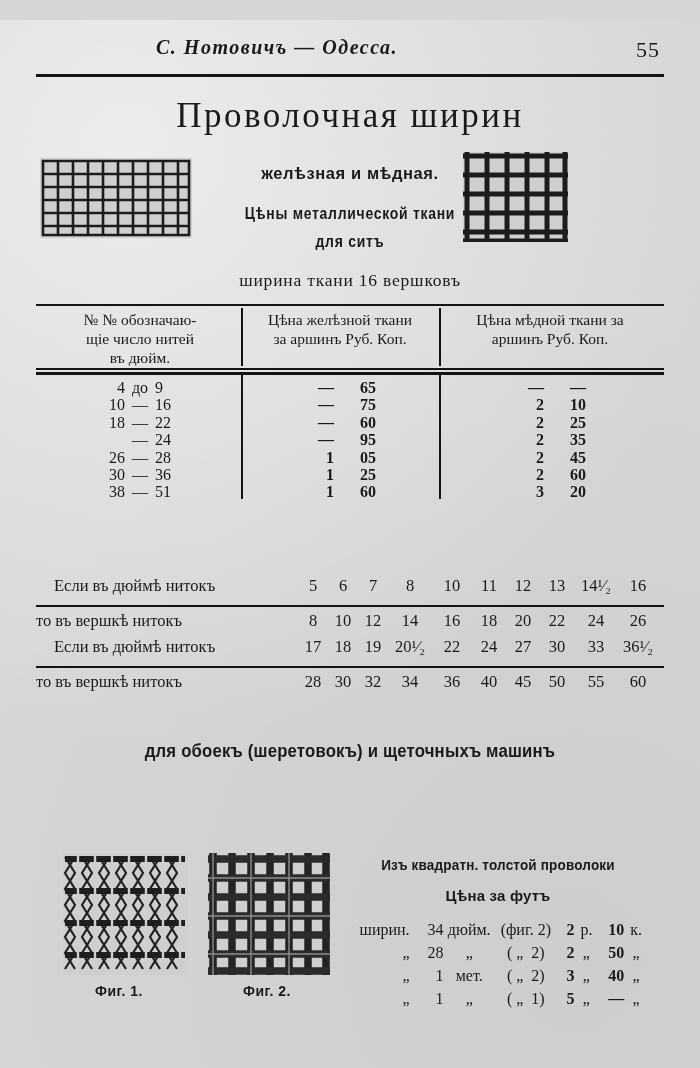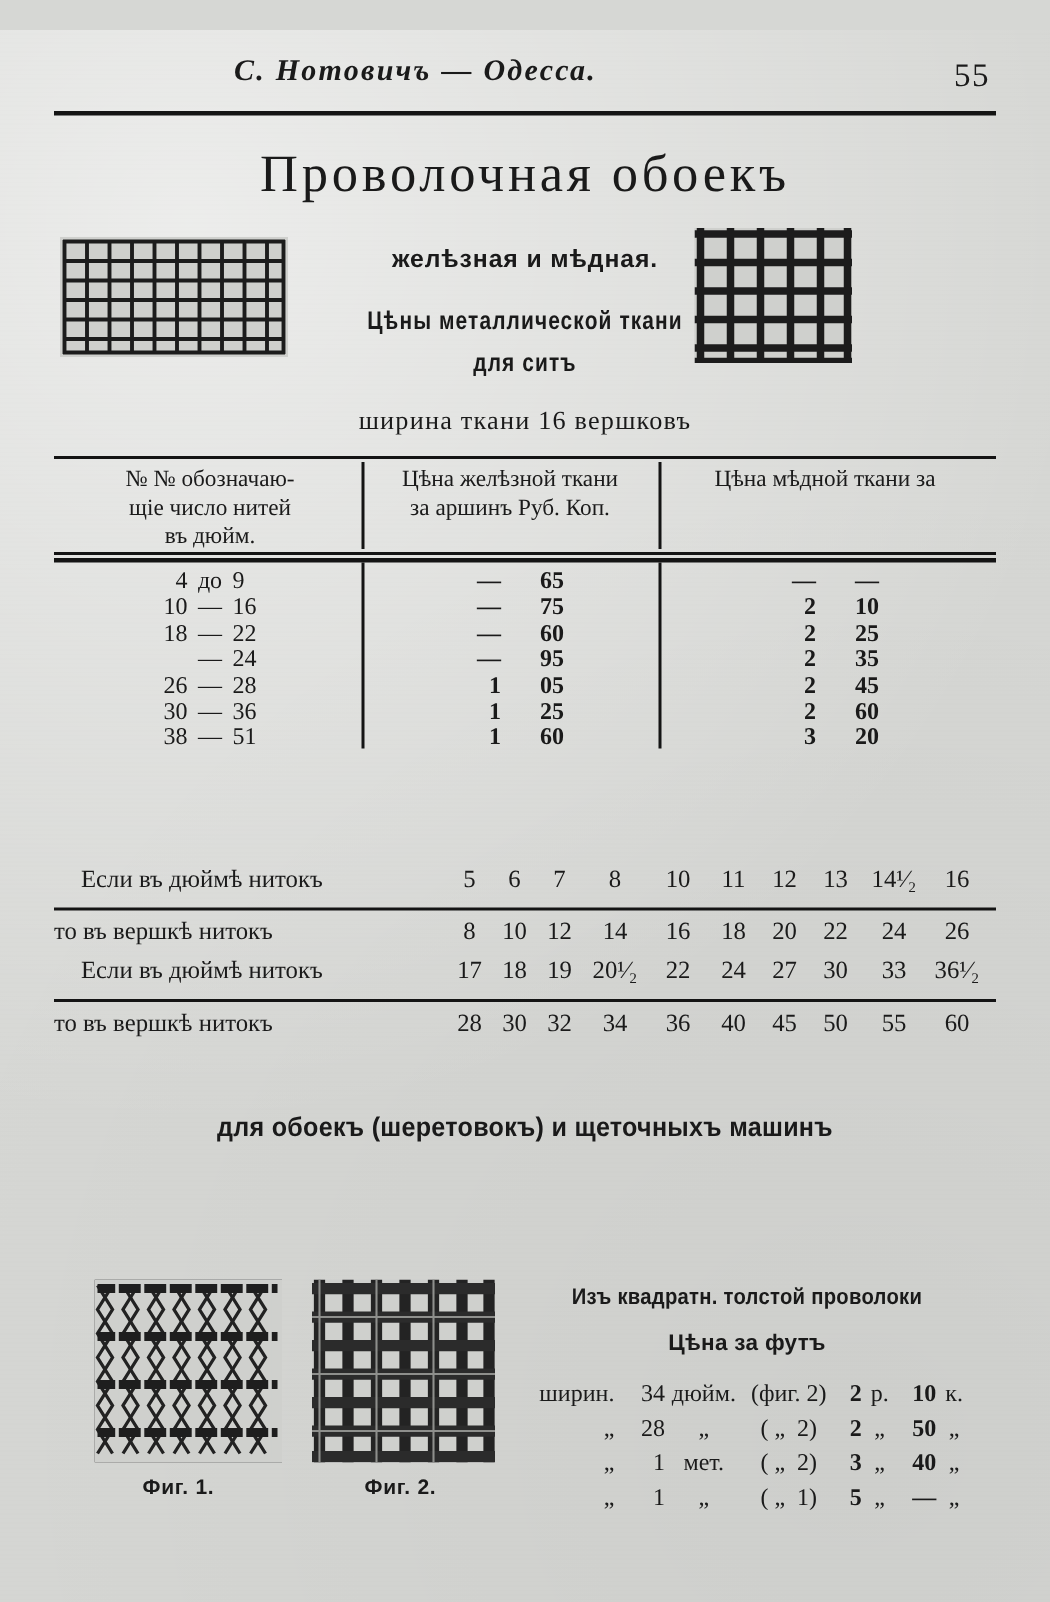--- a/index.html
+++ b/index.html
@@ -168,21 +168,21 @@
 
 <div class="page">
   <div class="grain"></div>
 
   <div class="hdr">
     <div class="hdr-title">С. Нотовичъ — Одесса.</div>
     <div class="hdr-page">55</div>
   </div>
   <div class="rule-thick"></div>
 
-  <div class="maintitle">Проволочная обоекъ</div>
+  <div class="maintitle">Проволочная ширин</div>
 
   <svg class="mesh mesh-l" viewBox="0 0 152 80" preserveAspectRatio="none">
     <rect x="0" y="0" width="152" height="80" fill="#cfd0cd"></rect>
     <g stroke="#1c1c1c" stroke-width="2.6">
       <line x1="3" y1="2" x2="3" y2="78"></line>
         <line x1="18" y1="2" x2="18" y2="78"></line>
       <line x1="33" y1="2" x2="33" y2="78"></line>
         <line x1="48" y1="2" x2="48" y2="78"></line>
       <line x1="63" y1="2" x2="63" y2="78"></line>
         <line x1="78" y1="2" x2="78" y2="78"></line>
@@ -237,20 +237,21 @@
         <div>№ № обозначаю-</div>
         <div>щіе число нитей</div>
         <div>въ дюйм.</div>
       </div>
       <div class="cell c2">
         <div>Цѣна желѣзной ткани</div>
         <div>за аршинъ  Руб. Коп.</div>
       </div>
       <div class="cell c3">
         <div>Цѣна мѣдной ткани за</div>
+        <div>аршинъ  Руб. Коп.</div>
       </div>
     </div>
     <div class="line-top"></div>
     <div class="line-dbl"></div>
     <div class="ptbl-body">
       <div class="vline" style="left:205px;top:0px;height:124px;"></div>
       <div class="vline" style="left:403px;top:0px;height:124px;"></div>
       <div class="col bcol1" id="col-ranges">
           <div class="numrow"><span class="a">4</span><span class="d">до</span><span class="b">9</span></div>
           <div class="numrow"><span class="a">10</span><span class="d">—</span><span class="b">16</span></div>

